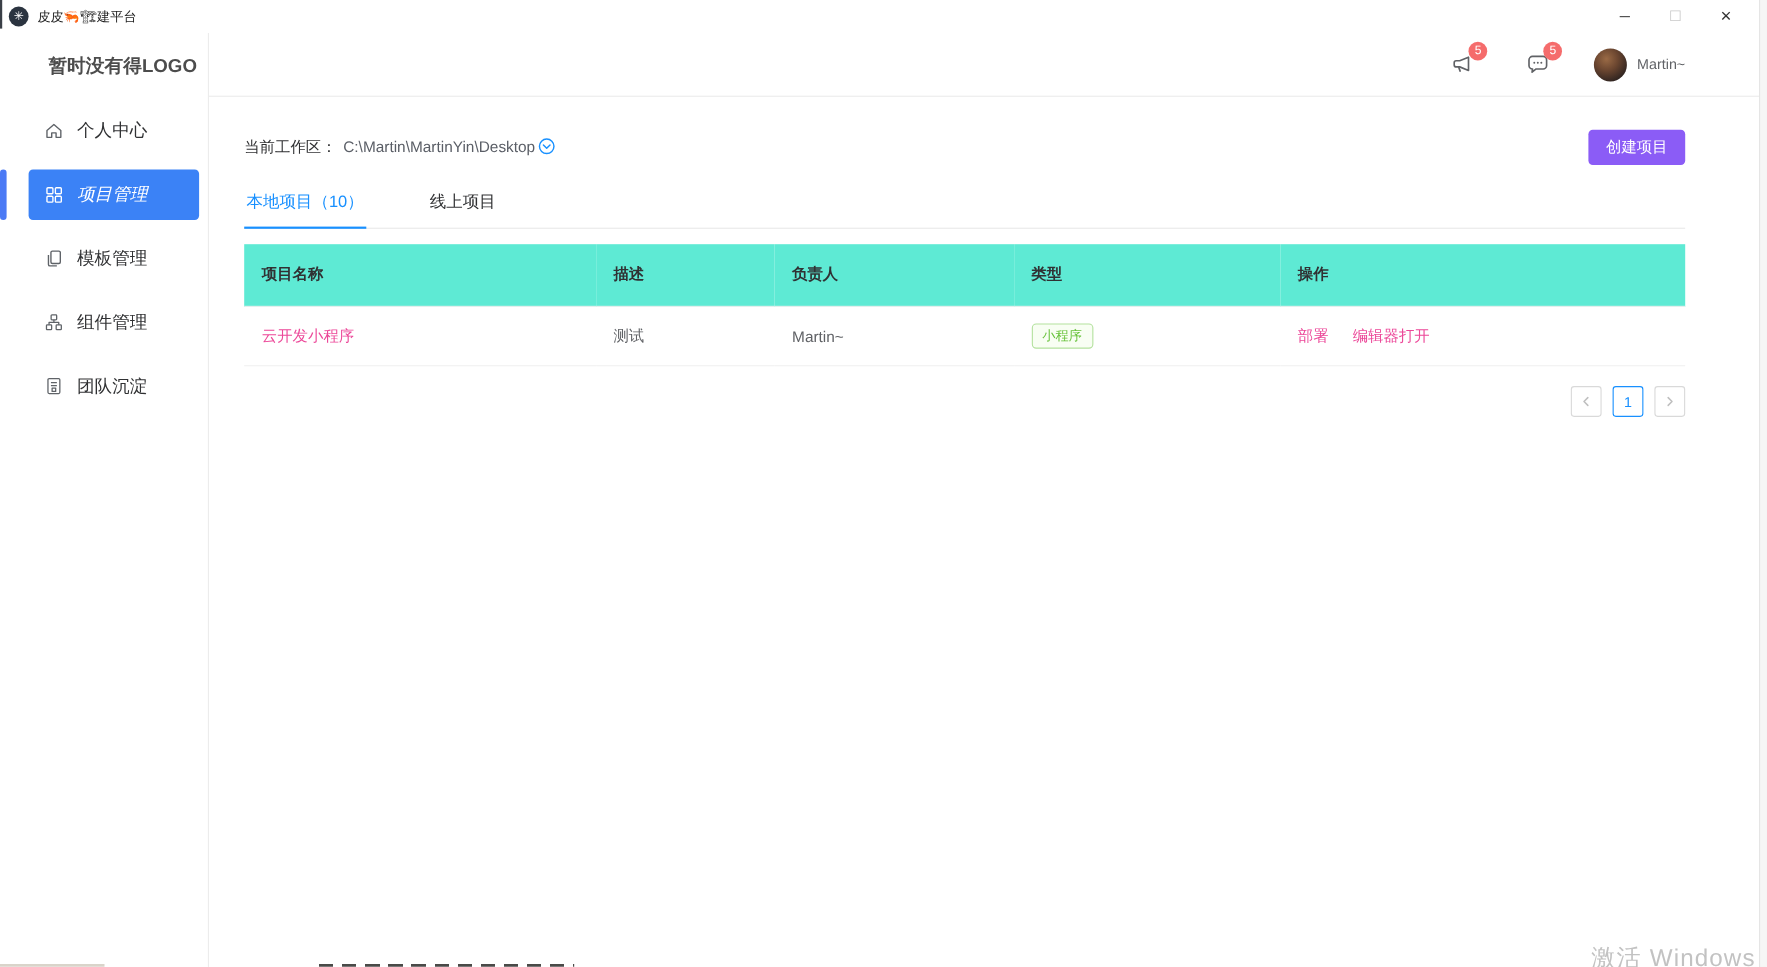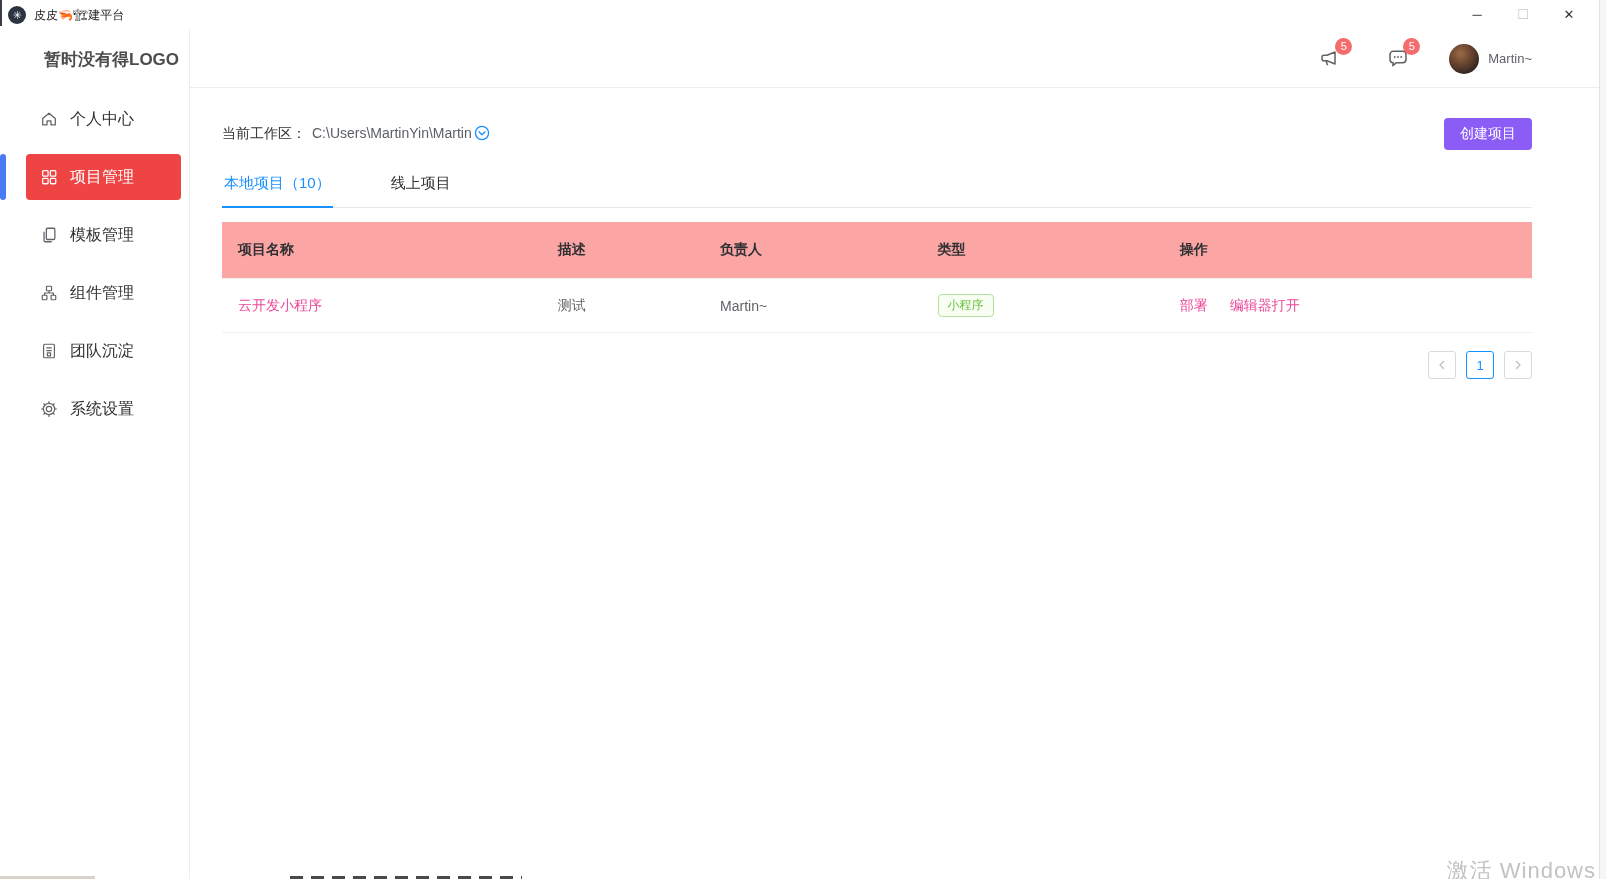--- a/index.html
+++ b/index.html
@@ -33,21 +33,21 @@
 
   
   .sidebar { width: 190px; border-right: 1px solid #ececec; position: relative; flex: none; background: #fff; }
   .logo { height: 58px; display: flex; align-items: center; padding-left: 44px; font-size: 17px; font-weight: bold; color: #4c4c4c; }
   .nav { padding-top: 8px; }
   .nav-item {
     height: 46px; margin: 0 8px 12px 26px; display: flex; align-items: center;
     border-radius: 4px; color: #303133; font-size: 16px; font-weight: 500;
   }
   .nav-item .nav-ico { width: 18px; height: 18px; margin: 0 12px 0 14px; color: #5f6368; display: flex; align-items: center; justify-content: center; }
-  .nav-item.active { background: #ef4444; color: #fff; }
+  .nav-item.active { background: #3b82f6; color: #fff; font-style: italic; }
   .nav-item.active .nav-ico { color: #fff; }
   .active-indicator { position: absolute; left: 0; top: 124px; width: 6px; height: 46px; background: #4b7af5; border-radius: 3px; }
 
   
   .main { flex: 1; position: relative; overflow: hidden; }
   .topbar {
     height: 58px; display: flex; align-items: center; justify-content: flex-end;
     padding-right: 74px; border-bottom: 1px solid #ececec; background: #fff;
   }
   .icon-wrap { position: relative; width: 24px; height: 24px; color: #606266; }
@@ -75,21 +75,21 @@
   .btn-primary {
     width: 88px; height: 32px; background: #8b5cf6; color: #fff; border: none;
     border-radius: 4px; font-size: 14px; font-family: inherit;
   }
 
   .tabs { display: flex; gap: 56px; margin-top: 24px; border-bottom: 1px solid #e9e9e9; }
   .tab { font-size: 15px; padding: 0 2px 13px 2px; color: #303133; margin-bottom: -1px; }
   .tab.active { color: #1890ff; border-bottom: 2px solid #1890ff; }
 
   table.projects { width: 100%; border-collapse: collapse; margin-top: 14px; table-layout: fixed; }
-  .projects thead tr { background: #fca5a5; }
+  .projects thead tr { background: #5eead4; }
   .projects th {
     text-align: left; font-size: 14px; color: #303133; font-weight: 600;
     padding: 19px 16px; border-bottom: 1px solid #f0f0f0;
   }
   .projects td { font-size: 14px; color: #606266; padding: 15px 16px; border-bottom: 1px solid #f0f0f0; }
   .link { color: #ec4899; text-decoration: none; }
   .tag-green {
     display: inline-block; font-size: 12px; color: #67c23a; background: #f8fef3;
     border: 1px solid #b3e19d; border-radius: 4px; padding: 2px 9px; line-height: 17px;
   }
@@ -182,30 +182,20 @@
         <span class="nav-ico" data-interactable="false">
           <svg width="18" height="18" viewBox="0 0 20 20" fill="none" stroke="currentColor" stroke-width="1.3" stroke-linejoin="round">
               <rect x="4" y="2.5" width="12" height="15" rx="1.2"></rect>
               <path d="M7 6.5 H13 M7 9.5 H13"></path>
               <rect x="8.2" y="12" width="3.6" height="3.4"></rect>
             </svg>
         </span>
         <span data-interactable="false">团队沉淀</span>
       </div>
 
-      <div class="nav-item" data-interactable="true">
-        <span class="nav-ico" data-interactable="false">
-          <svg width="18" height="18" viewBox="0 0 20 20" fill="none" stroke="currentColor" stroke-width="1.3" stroke-linecap="round">
-              <circle cx="10" cy="10" r="3"></circle>
-              <circle cx="10" cy="10" r="6.3"></circle>
-              <path d="M10 1.8 V3.7 M10 16.3 V18.2 M1.8 10 H3.7 M16.3 10 H18.2 M4.2 4.2 L5.5 5.5 M14.5 14.5 L15.8 15.8 M15.8 4.2 L14.5 5.5 M5.5 14.5 L4.2 15.8"></path>
-            </svg>
-        </span>
-        <span data-interactable="false">系统设置</span>
-      </div>
 
     </div>
   </div>
 
   <div class="main" data-interactable="false">
 
     <div class="topbar" data-interactable="false">
       <div class="icon-wrap announce" data-interactable="true">
         <svg width="24" height="24" viewBox="0 0 24 24" fill="none" stroke="currentColor" stroke-width="1.5" stroke-linejoin="round" data-interactable="false">
           <path d="M17 5 V17 L9 13.8 H5.8 A1.8 1.8 0 0 1 4 12 V10 A1.8 1.8 0 0 1 5.8 8.2 H9 Z"></path>
@@ -224,21 +214,21 @@
       </div>
       <div class="avatar" data-interactable="true"></div>
       <div class="username" data-interactable="false">Martin~</div>
     </div>
 
     <div class="content" data-interactable="false">
 
       <div class="row-top">
         <div class="workspace" data-interactable="false">
           <span class="ws-label" data-interactable="false">当前工作区：</span>
-          <span class="ws-path" data-interactable="false">C:\Users\MartinYin\Martin</span>
+          <span class="ws-path" data-interactable="false">C:\Martin\MartinYin\Desktop</span>
           <span class="ws-drop" data-interactable="true">
             <svg width="16" height="16" viewBox="0 0 16 16" fill="none" stroke="currentColor" stroke-width="1.3">
                 <circle cx="8" cy="8" r="6.6"></circle>
                 <path d="M5 6.8 L8 9.8 L11 6.8" stroke-linecap="round" stroke-linejoin="round"></path>
               </svg>
           </span>
         </div>
         <button class="btn-primary" data-interactable="true">创建项目</button>
       </div>
 

